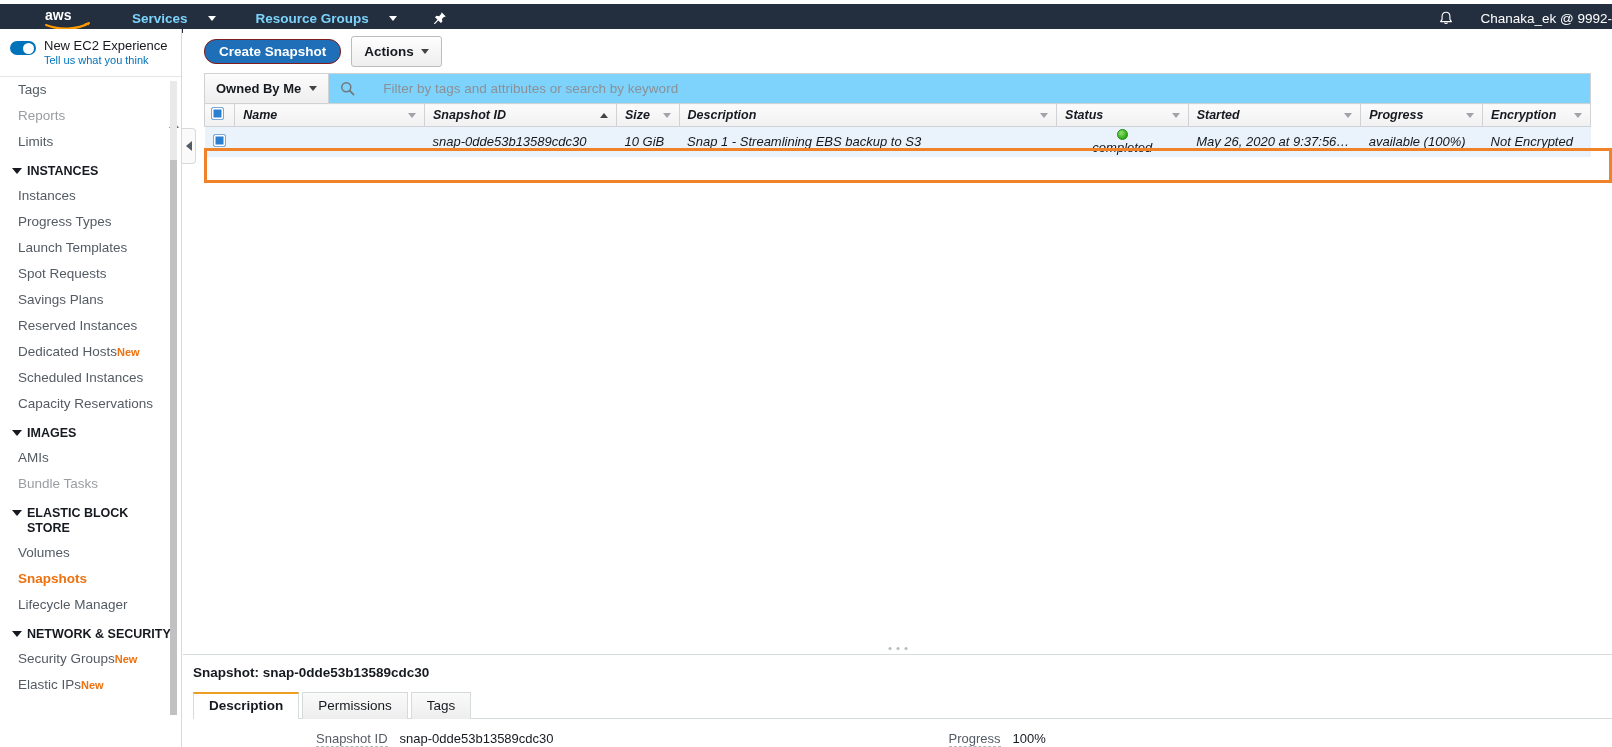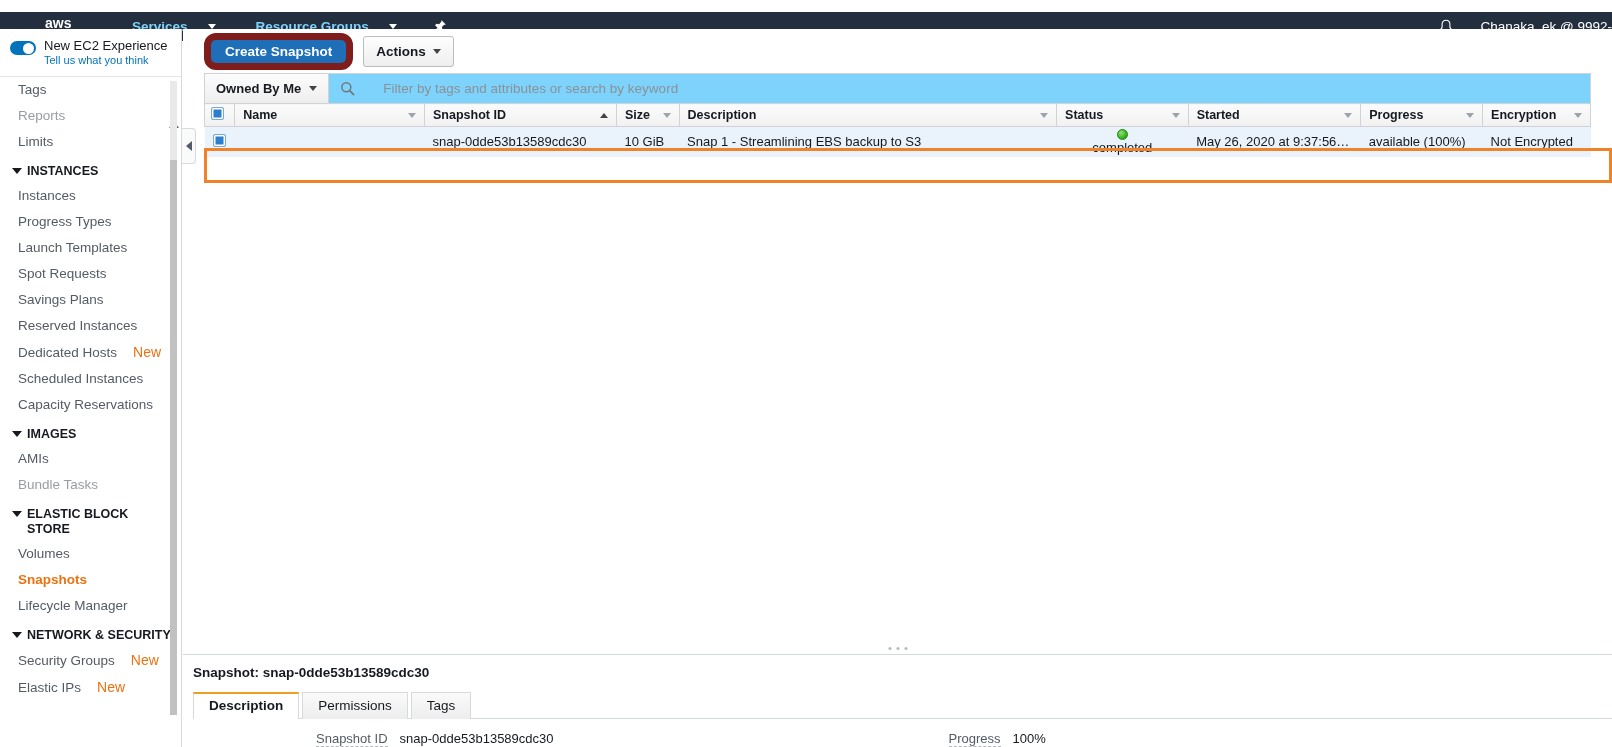--- a/index.html
+++ b/index.html
@@ -8,21 +8,21 @@
     width: 1612px; height: 747px;
     overflow: hidden;
     background: #fff;
     font-family: "Liberation Sans", sans-serif;
     font-size: 13px;
     color: #16191f;
   }
 
   
   #topnav {
-    position: absolute; top: 12px; left: 0;
+    position: absolute; top: 4px; left: 0;
     width: 1612px; height: 29px;
     background: #232f3e;
     display: flex; align-items: center;
     color: #fff;
   }
   .aws-logo { margin-left: 44px; width: 48px; height: 22px; position: relative; }
   .nav-link {
     color: #7dd3fc; font-weight: bold; font-size: 13.5px;
     margin-left: 40px; display: flex; align-items: center; gap: 20px;
     cursor: pointer; white-space: nowrap;
@@ -86,22 +86,22 @@
     cursor: pointer; line-height: 15px;
   }
   .tri {
     width: 0; height: 0;
     border-left: 5px solid transparent;
     border-right: 5px solid transparent;
     border-top: 6px solid #16191f;
     flex: none; margin-top: 4px;
   }
   .badge-new {
-    color: #ec7211; font-size: 14px; font-weight: normal;
-    margin-left: 16px;
+    color: #ec7211; font-size: 11px; font-weight: bold;
+    margin-left: 0;
   }
   #sb-track {
     position: absolute; right: 4px; top: 4px;
     width: 7px; height: 630px; background: #e9e9e9;
   }
   #sb-thumb {
     position: absolute; right: 4px; top: 83px;
     width: 7px; height: 555px; background: #c1c1c1; cursor: pointer;
   }
   #sb-up {
@@ -135,21 +135,21 @@
     width: 1429px; height: 718px;
     background: #fff;
   }
   #toolbar {
     height: 44px; display: flex; align-items: center;
     padding-left: 21px; gap: 10px;
     background: #fff;
   }
   .btn-primary {
     background: #1e6fb8; color: #fff;
-    border: 7px solid #7f1d1d; border-radius: 12px;
+    border: 1px solid #7f1d1d; border-radius: 12px;
     font-size: 13.5px; font-weight: bold;
     padding: 4px 14px; cursor: pointer;
     font-family: "Liberation Sans", sans-serif;
   }
   .btn-default {
     background: linear-gradient(#fefefe,#eeeeee);
     color: #16191f; border: 1px solid #bcbcbc;
     border-radius: 3px; font-size: 13.5px; font-weight: bold;
     padding: 7px 12px; cursor: pointer;
     display: flex; align-items: center; gap: 7px;
@@ -181,21 +181,21 @@
   #search-input {
     border: none; outline: none; flex: 1;
     font-size: 13.5px; color: #16191f;
     font-family: "Liberation Sans", sans-serif;
     background: transparent;
   }
   #search-input::placeholder { color: #8b9196; }
 
   
   #table-wrap { margin: 0 21px; }
-  table { border-collapse: collapse; width: 100%; table-layout: fixed; }
+  table { border-collapse: collapse; width: 100%; table-layout: fixed; font-style: italic; }
   thead th {
     background: linear-gradient(#fbfbfb,#f1f1f1);
     border: 1px solid #cfd3d6;
     border-top: 1px solid #cfd3d6;
     height: 23px; padding: 0 8px;
     font-size: 12.5px; font-weight: bold; color: #16191f;
     text-align: left; white-space: nowrap;
     position: relative; cursor: pointer;
   }
   thead th .hdr { display: flex; align-items: center; justify-content: space-between; gap: 4px; }

